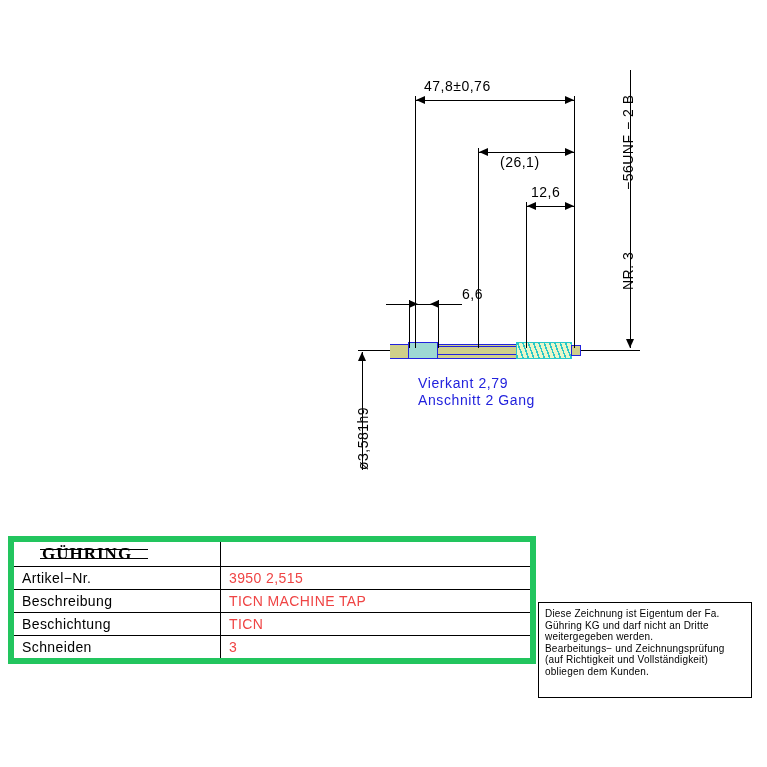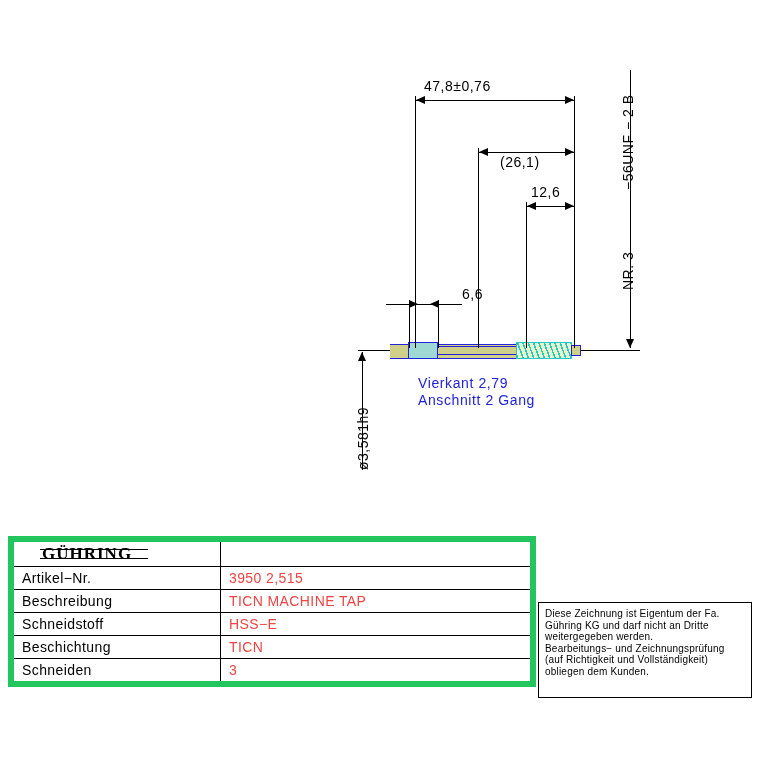--- a/index.html
+++ b/index.html
@@ -191,24 +191,20 @@
       </tr>
       <tr>
         <td class="label">Artikel−Nr.</td>
         <td class="value">3950  2,515</td>
       </tr>
       <tr>
         <td class="label">Beschreibung</td>
         <td class="value">TICN  MACHINE  TAP</td>
       </tr>
       <tr>
-        <td class="label">Schneidstoff</td>
-        <td class="value">HSS−E</td>
-      </tr>
-      <tr>
         <td class="label">Beschichtung</td>
         <td class="value">TICN</td>
       </tr>
       <tr>
         <td class="label">Schneiden</td>
         <td class="value">3</td>
       </tr>
     </tbody>
   </table>
 

